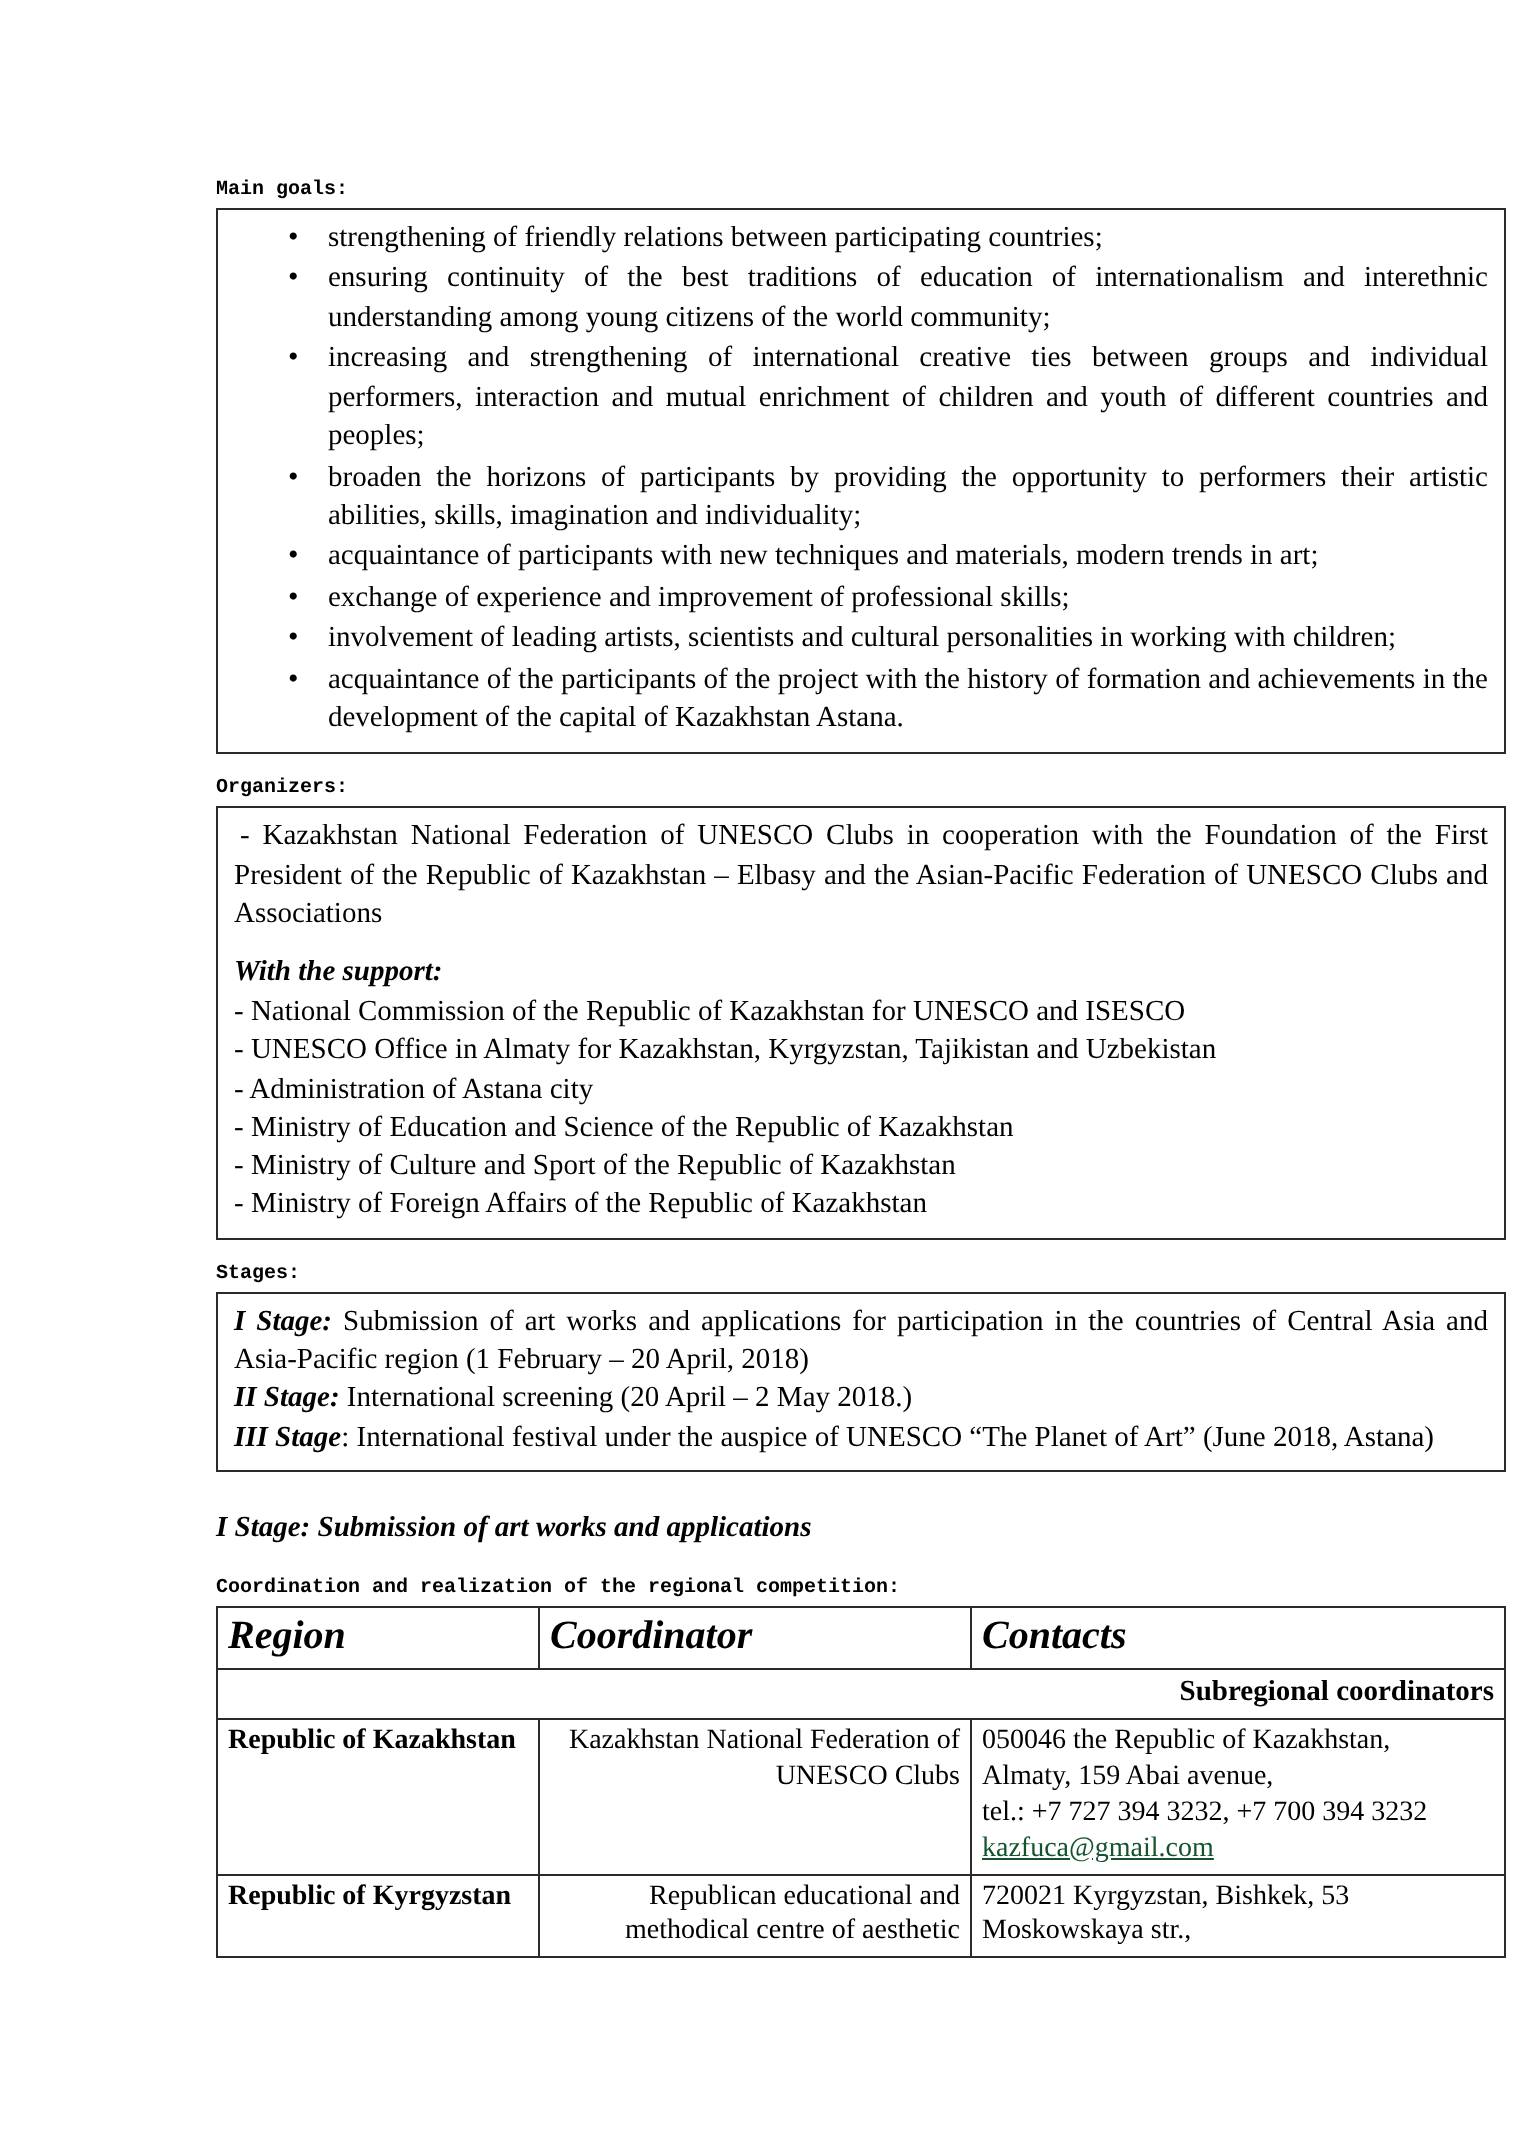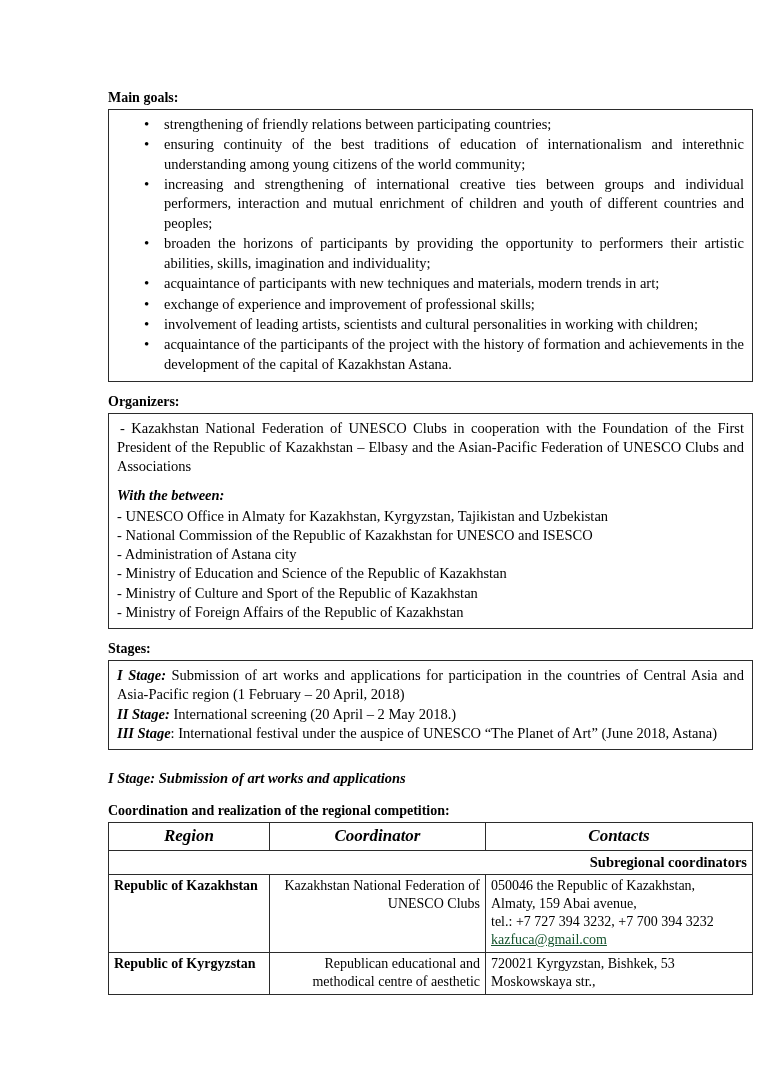--- a/index.html
+++ b/index.html
@@ -18,23 +18,24 @@
     min-height: 1075px;
     box-sizing: border-box;
     padding: 90px 16px 20px 108px;
     position: relative;
   }
   .content {
     width: 645px;
   }
   .section-heading {
     font-weight: bold;
-    font-size: 14px;
+    font-size: 10px;
     line-height: 1.2;
     margin: 0 0 2px 0;
+    font-family: Liberation Mono, monospace;
   }
   .box {
     border: 1px solid #2b2b2b;
     box-sizing: border-box;
     padding: 5px 8px 6px 8px;
     font-size: 14.5px;
     line-height: 1.32;
   }
   ul.goals {
     list-style: none;
@@ -100,22 +101,22 @@
   }
   table.coord td, table.coord th {
     border: 1px solid #2b2b2b;
     vertical-align: top;
     padding: 2px 5px 3px 5px;
     line-height: 1.28;
   }
   table.coord th {
     font-weight: bold;
     font-style: italic;
-    text-align: center;
-    font-size: 17px;
+    text-align: left;
+    font-size: 20px;
     padding: 2px 5px 3px 5px;
   }
   td.subreg {
     text-align: right;
     font-weight: bold;
     font-size: 14.5px;
     margin-left: 19px;
   }
   td.region {
     font-weight: bold;
@@ -148,23 +149,23 @@
         <li>involvement of leading artists, scientists and cultural personalities in working with children;</li>
         <li>acquaintance of the participants of the project with the history of formation and achievements in the development of the capital of Kazakhstan Astana.</li>
       </ul>
     </div>
 
     <div class="spacer-12"></div>
 
     <div class="section-heading">Organizers:</div>
     <div class="box">
       <p class="org-lead">- Kazakhstan National Federation of UNESCO Clubs in cooperation with the Foundation of the First President of the Republic of Kazakhstan – Elbasy and the Asian-Pacific Federation of UNESCO Clubs and Associations</p>
-      <p class="support-title">With the between:</p>
+      <p class="support-title">With the support:</p>
+      <p class="support-line">- National Commission of the Republic of Kazakhstan for UNESCO and ISESCO</p>
       <p class="support-line">- UNESCO Office in Almaty for Kazakhstan, Kyrgyzstan, Tajikistan and Uzbekistan</p>
-      <p class="support-line">- National Commission of the Republic of Kazakhstan for UNESCO and ISESCO</p>
       <p class="support-line">- Administration of Astana city</p>
       <p class="support-line">- Ministry of Education and Science of the Republic of Kazakhstan</p>
       <p class="support-line">- Ministry of Culture and Sport of the Republic of Kazakhstan</p>
       <p class="support-line">- Ministry of Foreign Affairs of the Republic of Kazakhstan</p>
     </div>
 
     <div class="spacer-12"></div>
 
     <div class="section-heading">Stages:</div>
     <div class="box">

